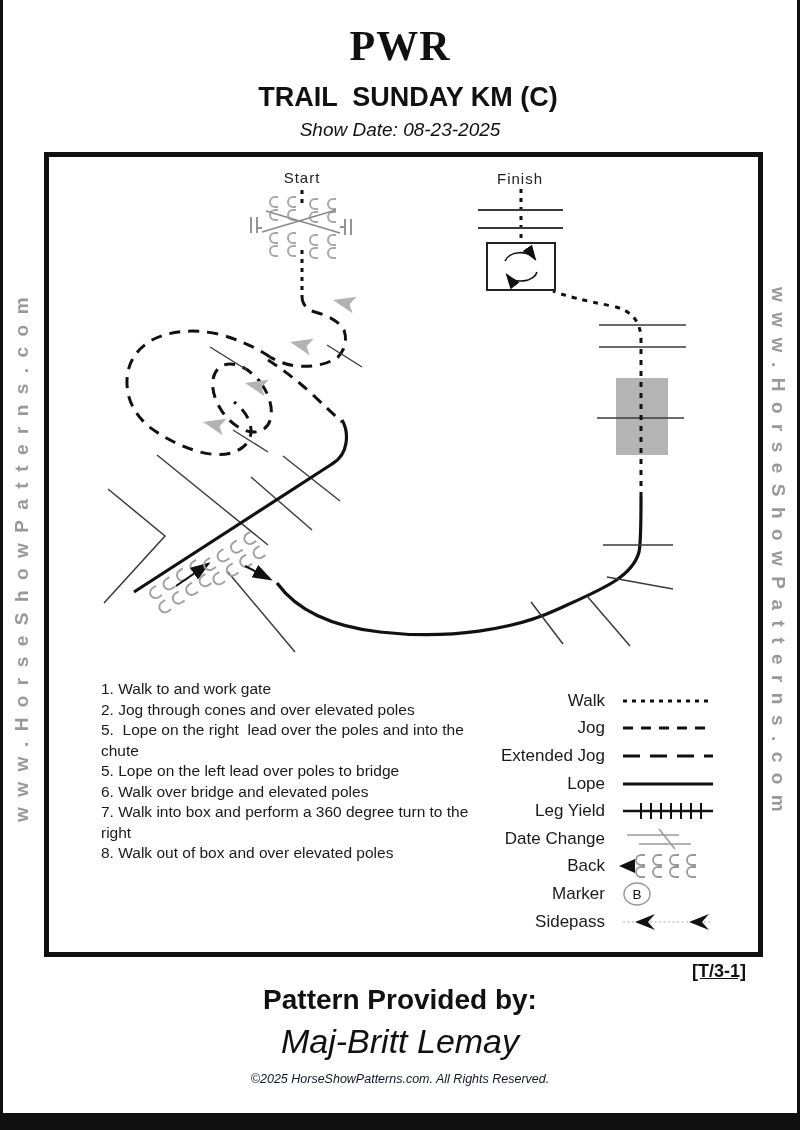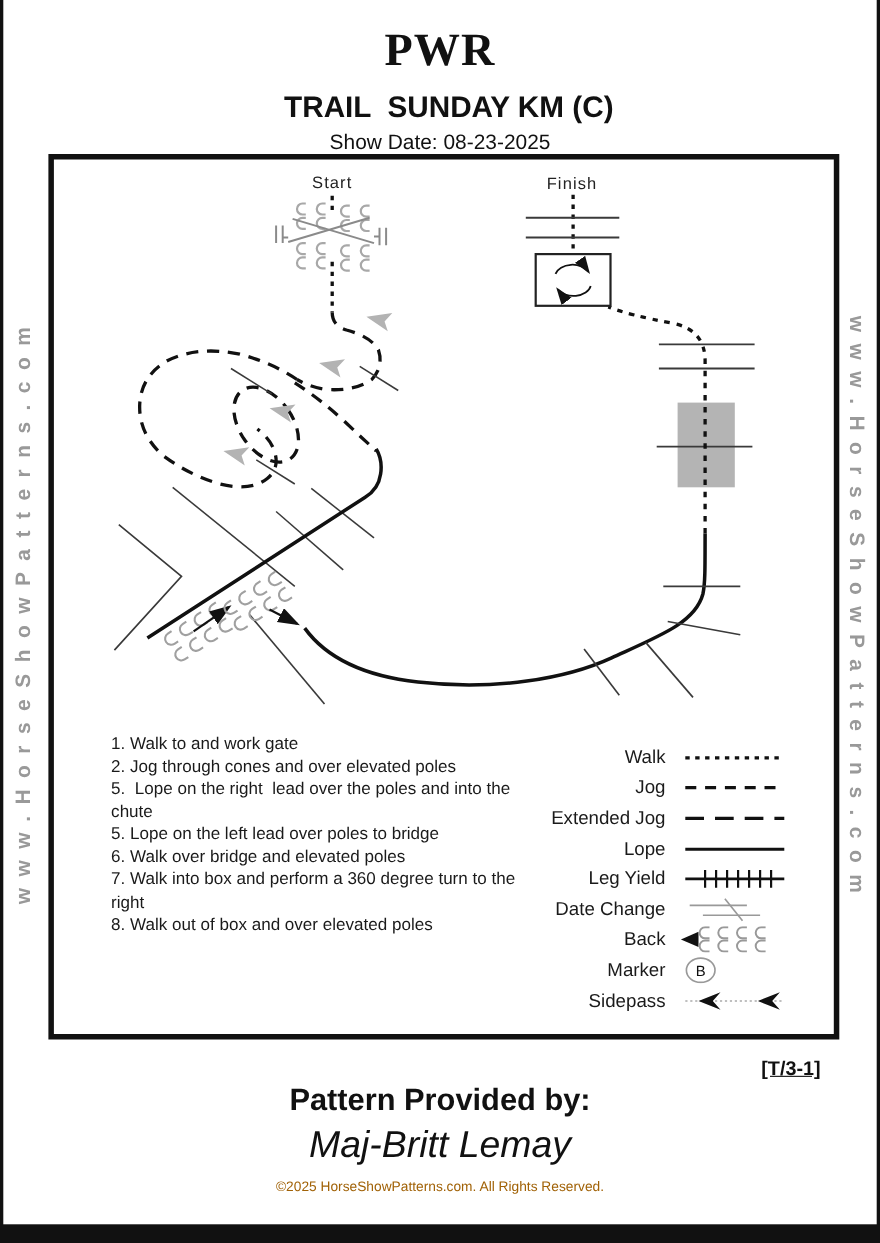--- a/index.html
+++ b/index.html
@@ -9,49 +9,49 @@
   }
   .edge-left,.edge-right{position:absolute;top:0;bottom:0;width:3px;background:#111;}
   .edge-left{left:0;} .edge-right{right:0;}
   .edge-bottom{position:absolute;left:0;right:0;bottom:0;height:17px;background:#111;}
 
   .title{position:absolute;top:22px;left:0;right:0;text-align:center;
     font-family:"Liberation Serif", serif;font-weight:bold;font-size:42px;letter-spacing:1px;}
   .subtitle{position:absolute;top:82px;left:16px;right:0;text-align:center;
     font-weight:bold;font-size:27px;white-space:pre;}
   .showdate{position:absolute;top:119px;left:0;right:0;text-align:center;
-    font-size:19px;}
+    font-style:italic;font-size:19px;}
 
   .watermark{position:absolute;top:152px;height:805px;color:#999;font-weight:bold;
     font-size:19px;letter-spacing:0.55em;display:flex;align-items:center;justify-content:center;}
   .watermark span{writing-mode:vertical-rl;}
   .wm-left{left:5px;width:34px;}
   .wm-left span{transform:rotate(180deg);}
   .wm-right{right:5px;width:34px;}
 
-  .diagram-box{position:absolute;left:44px;top:140px;width:719px;height:805px;
+  .diagram-box{position:absolute;left:44px;top:152px;width:719px;height:805px;
     border:5px solid #111;box-sizing:border-box;background:#fff;}
   .diagram-svg{position:absolute;left:0;top:0;width:709px;height:795px;}
 
   .instructions{position:absolute;left:52px;top:522px;width:394px;
     font-size:15.5px;line-height:20.5px;color:#1a1a1a;}
   .instructions .item{white-space:pre-wrap;}
 
   .legend{position:absolute;left:434px;top:530px;width:240px;}
   .legend-row{display:flex;align-items:center;height:27.6px;}
   .legend-label{width:122px;text-align:right;padding-right:10px;font-size:17px;color:#1a1a1a;white-space:nowrap;}
   .legend-sym{width:104px;height:24px;flex:none;}
 
   .pattern-code{position:absolute;right:54px;top:961px;font-weight:bold;font-size:18px;text-decoration:underline;}
   .provided-by{position:absolute;top:984px;left:0;right:0;text-align:center;
     font-weight:bold;font-size:28px;}
   .provider-name{position:absolute;top:1022px;left:0;right:0;text-align:center;
     font-style:italic;font-size:34px;}
   .copyright{position:absolute;top:1072px;left:0;right:0;text-align:center;
-    font-size:12.5px;color:#a16207;}
+    font-style:italic;font-size:12.5px;color:#0f172a;}
 </style>
 </head>
 <body>
 
 <div class="edge-left"></div>
 <div class="edge-right"></div>
 <div class="edge-bottom"></div>
 
 <div class="title">PWR</div>
 <div class="subtitle">TRAIL  SUNDAY KM (C)</div>

